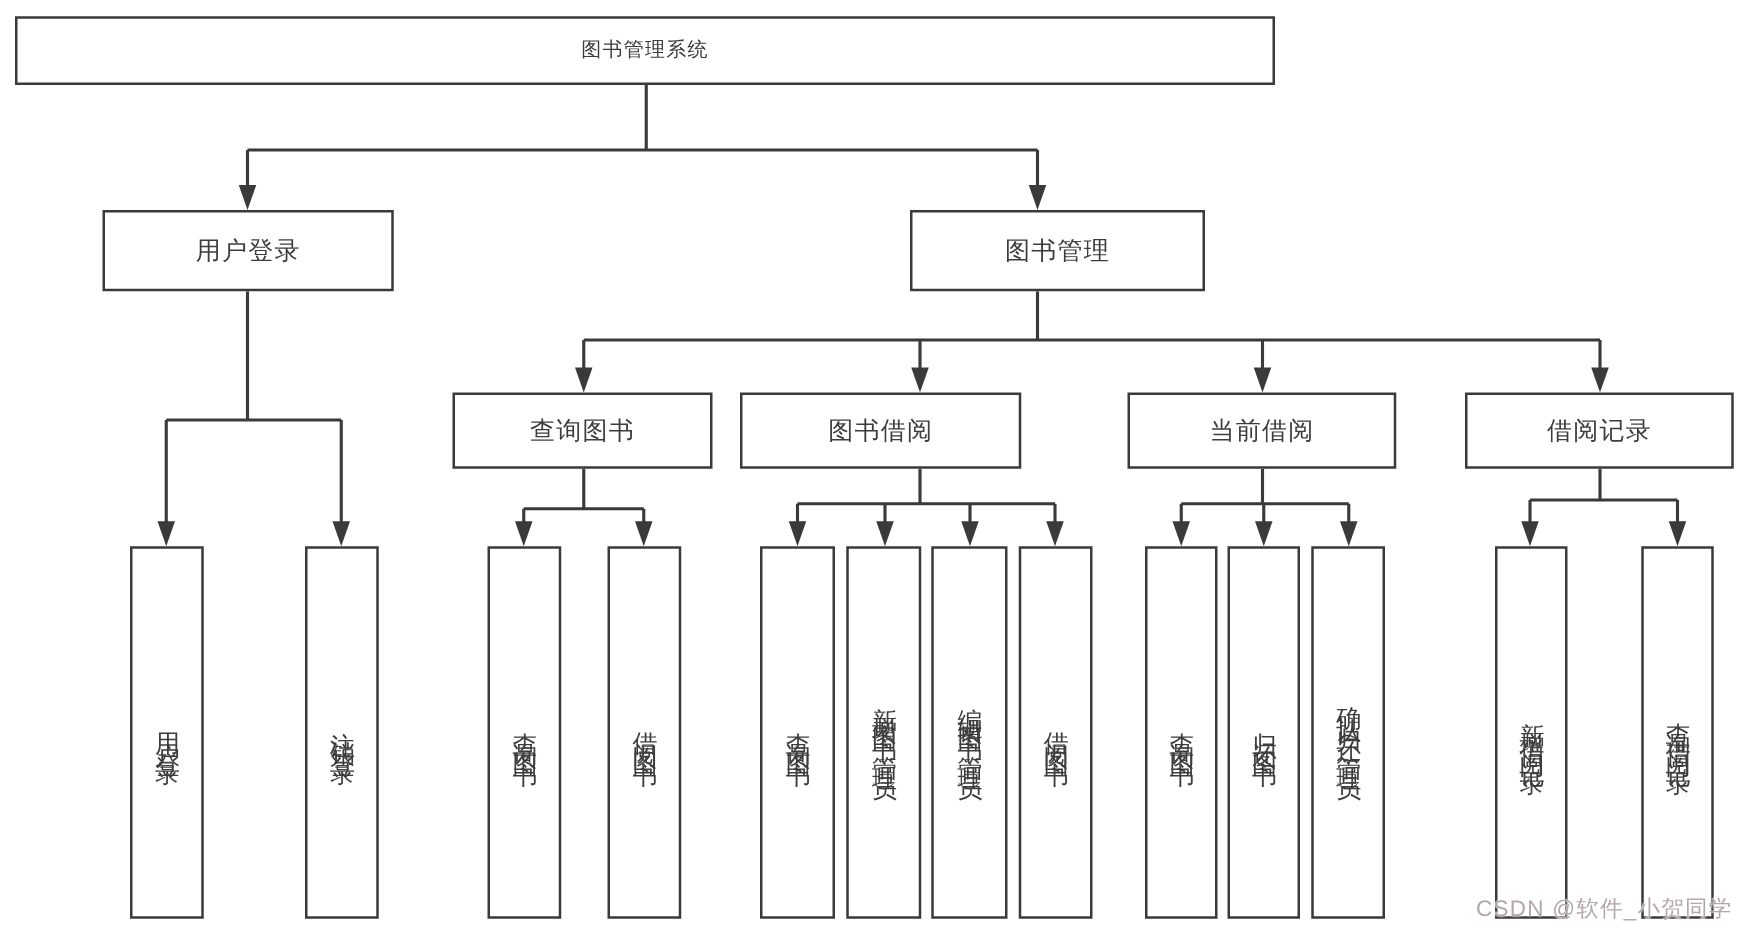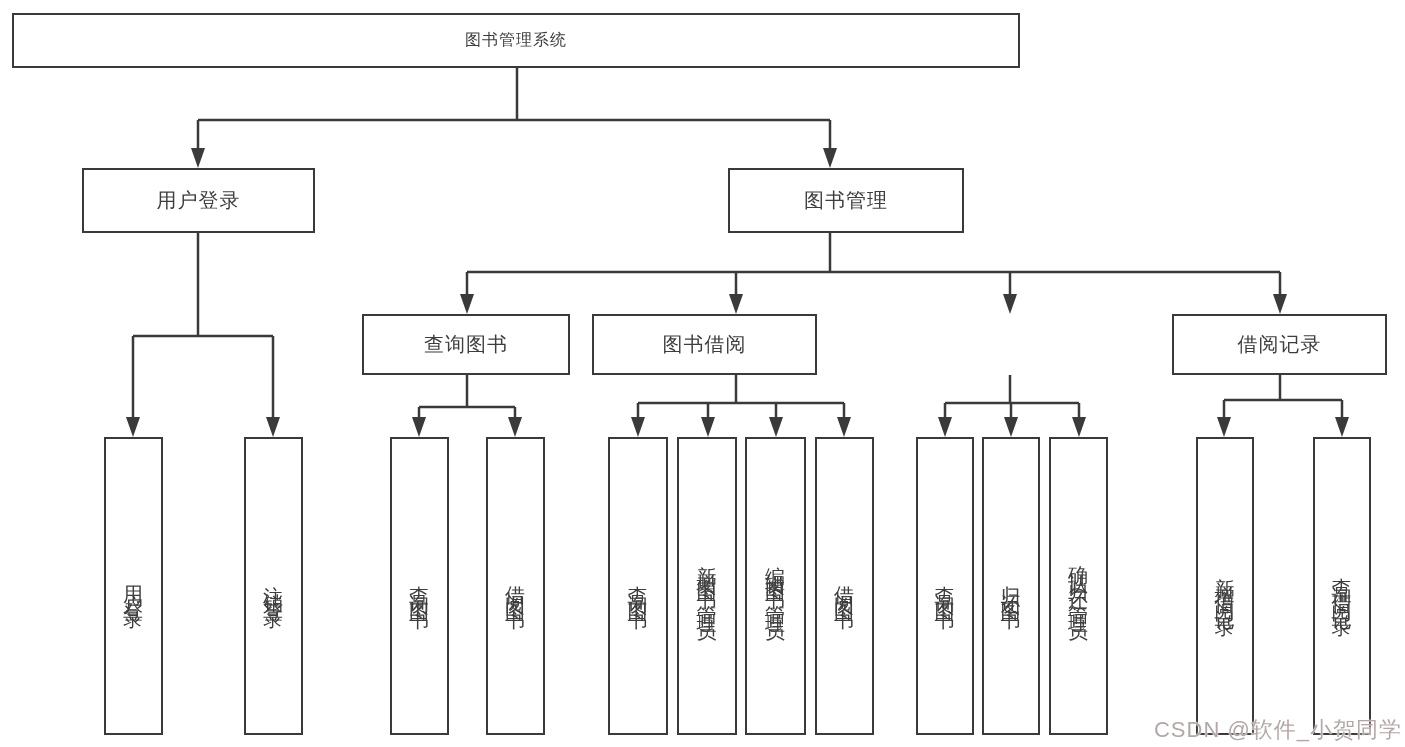--- a/index.html
+++ b/index.html
@@ -31,22 +31,22 @@
   .leaf{top:437px;height:298px;font-size:20px;}
   .leaf .vtext{
     writing-mode:vertical-rl;
     text-orientation:mixed;
     line-height:1;
     letter-spacing:8px;
     white-space:nowrap;
   }
   .hlabel{letter-spacing:1px;}
   #watermark{
-    position:absolute;right:3px;top:715px;z-index:5;
-    font-size:22px;letter-spacing:1px;
+    position:absolute;right:19px;top:715px;z-index:5;
+    font-size:18px;letter-spacing:1px;
     color:var(--watermark-color);
     text-shadow:0 0 2px #ffffff,0 0 1px #ffffff;
   }
 </style>
 </head>
 <body>
 
 <div id="stage">
 
   <svg id="connectors" width="1405" height="747" viewBox="0 0 1405 747" aria-hidden="true">
@@ -98,20 +98,23 @@
   <div class="node l2" style="left:728px;width:236px;">
     <span class="hlabel">图书管理</span>
   </div>
 
   <div class="node l3" style="left:362px;width:208px;">
     <span class="hlabel">查询图书</span>
   </div>
   <div class="node l3" style="left:592px;width:225px;">
     <span class="hlabel">图书借阅</span>
   </div>
+  <div class="node l3" style="left:902px;width:215px;">
+    <span class="hlabel">当前借阅</span>
+  </div>
   <div class="node l3" style="left:1172px;width:215px;">
     <span class="hlabel">借阅记录</span>
   </div>
 
   <div class="node leaf" style="left:104px;width:59px;">
     <span class="vtext">用户登录</span>
   </div>
   <div class="node leaf" style="left:244px;width:59px;">
     <span class="vtext">注销登录</span>
   </div>

